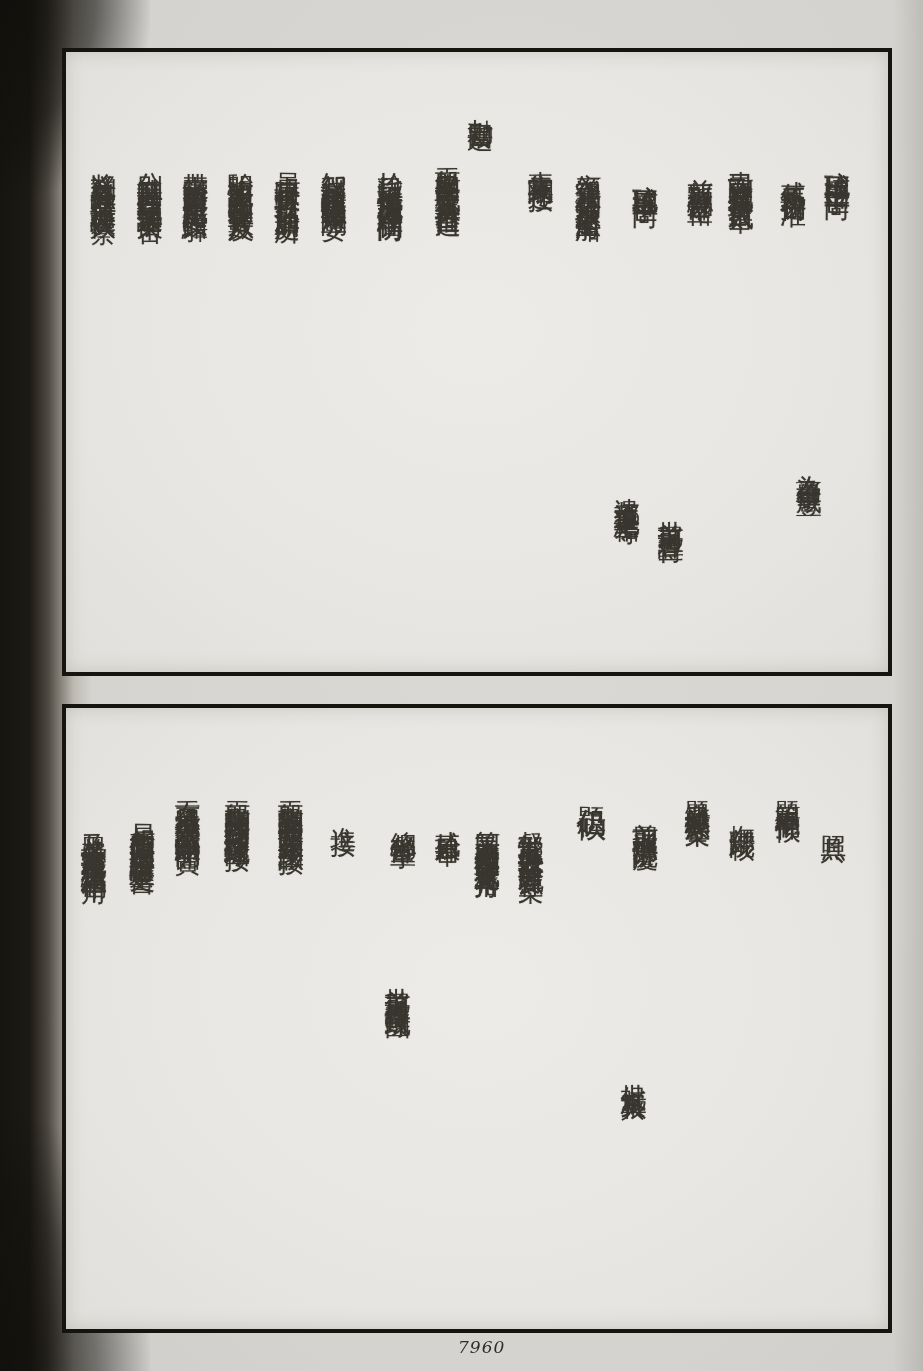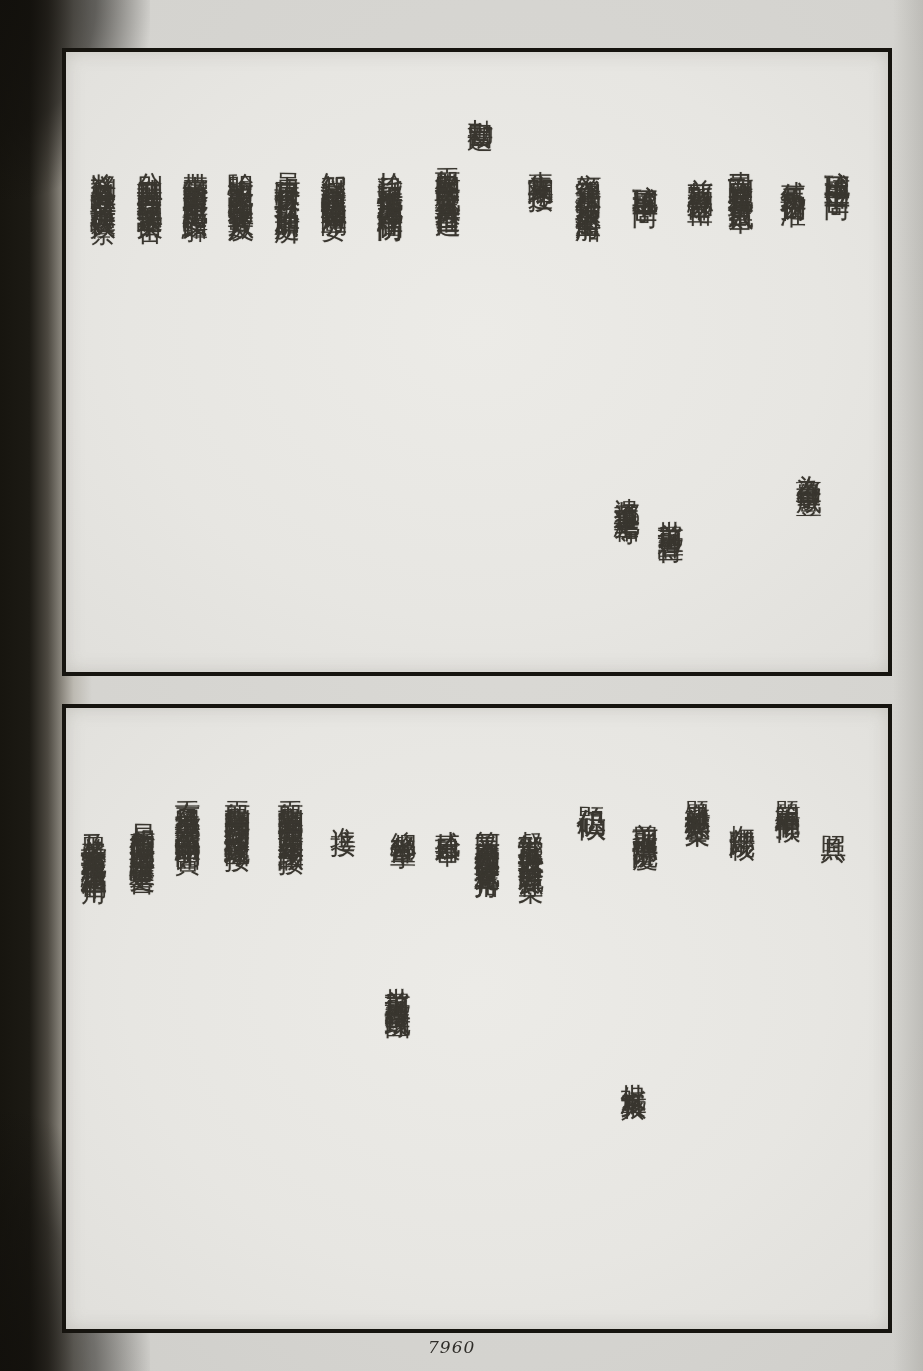--- a/index.html
+++ b/index.html
@@ -42,21 +42,21 @@
     writing-mode:vertical-rl;text-orientation:upright;
     font-size:26px;line-height:30px;letter-spacing:3px;
     color:var(--ink-color,#39362f);
     text-shadow:0 0 1px rgba(45,41,34,0.45);
     white-space:nowrap;
     font-family:"DejaVu Serif","Liberation Serif",serif;
   }
   .col:nth-child(odd){transform:rotate(0.5deg);}
   .col:nth-child(even){transform:rotate(-0.4deg);}
   .page-number{
-    position:absolute;left:428px;top:1337px;
+    position:absolute;left:458px;top:1337px;
     font-size:17px;font-style:italic;letter-spacing:1px;
     color:#2f2d29;
   }
 </style>
 </head>
 <body style="--ink-color: #39362f; --border-color: #16140f;">
 
 <div class="page">
   <div class="binding"></div>
   <div class="corner-shadow"></div>

